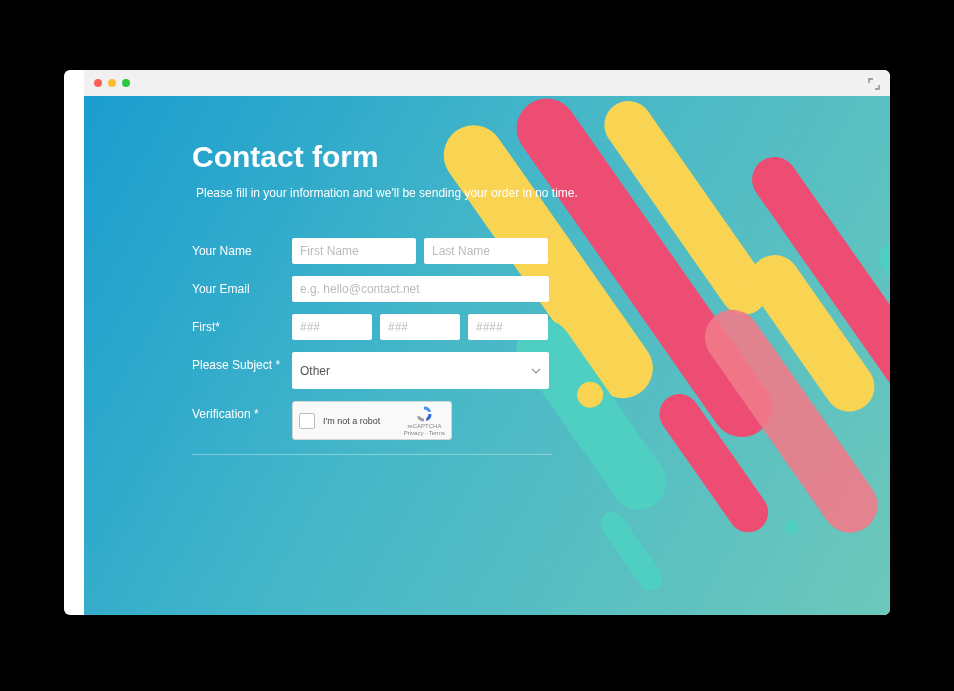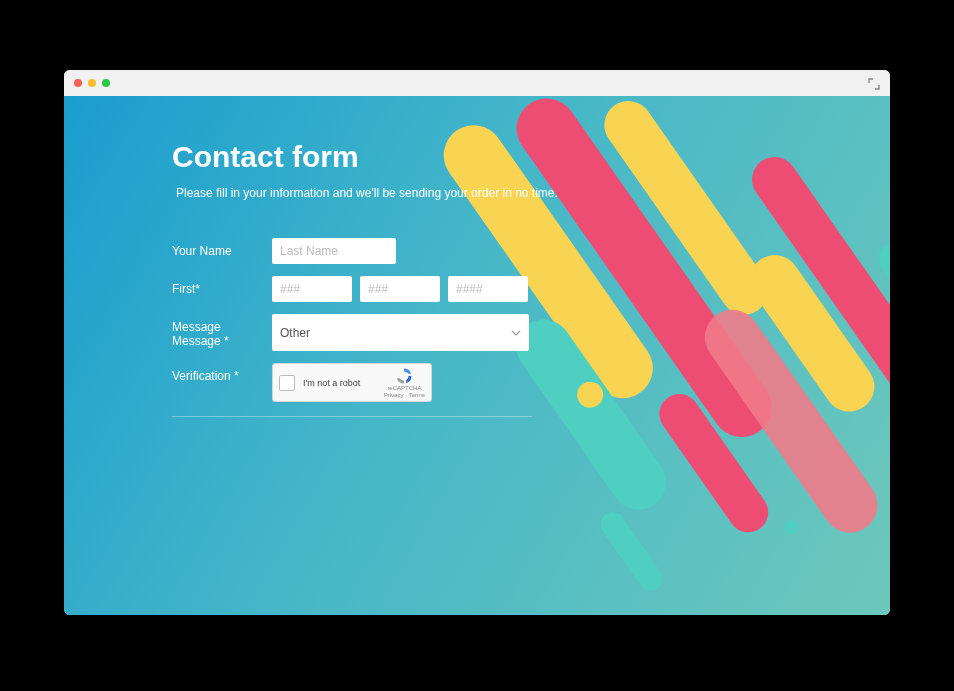--- a/index.html
+++ b/index.html
@@ -16,20 +16,21 @@
     left: 64px;
     top: 70px;
     width: 826px;
     height: 545px;
     background: #fff;
     border-radius: 6px;
     box-shadow: 0 20px 50px rgba(0,0,0,0.5);
     overflow: hidden;
     display: flex;
     flex-direction: column;
+    padding-left: 20px;
   }
   .title-bar {
     height: 26px;
     background: #f1f1f1;
     display: flex;
     align-items: center;
     padding: 0 10px;
     position: relative;
   }
   .traffic-lights { display: flex; gap: 6px; }
@@ -219,36 +220,43 @@
         <div class="circ c2"></div>
     </div>
 
     <div class="form-wrap">
       <h1 class="page-title">Contact form</h1>
       <p class="page-subtitle">Please fill in your information and we'll be sending your order in no time.</p>
 
       <div class="form-row">
         <div class="form-label">Your Name</div>
         <div class="form-fields">
+          <input type="text" class="w-name" placeholder="First Name" style="">
           <input type="text" class="w-name" placeholder="Last Name" style="">
         </div>
       </div>
 
+      <div class="form-row">
+        <div class="form-label">Your Email</div>
+        <div class="form-fields">
+          <input type="text" class="w-email" placeholder="e.g. hello@contact.net" style="">
+        </div>
+      </div>
 
       <div class="form-row">
         <div class="form-label">First*</div>
         <div class="form-fields">
           <input type="text" class="w-phone3" placeholder="###" style="">
           <input type="text" class="w-phone3" placeholder="###" style="">
           <input type="text" class="w-phone4" placeholder="####" style="">
         </div>
       </div>
 
       <div class="form-row">
-        <div class="form-label">Message Message *</div>
+        <div class="form-label">Please Subject *</div>
         <div class="form-fields">
           <div class="select-box">
             <span>Other</span>
             <span class="chev">
               <svg width="10" height="6" viewBox="0 0 10 6">
                   <path d="M1 1 L5 5 L9 1" stroke="#999" stroke-width="1.2" fill="none"></path>
                 </svg>
             </span>
           </div>
         </div>

